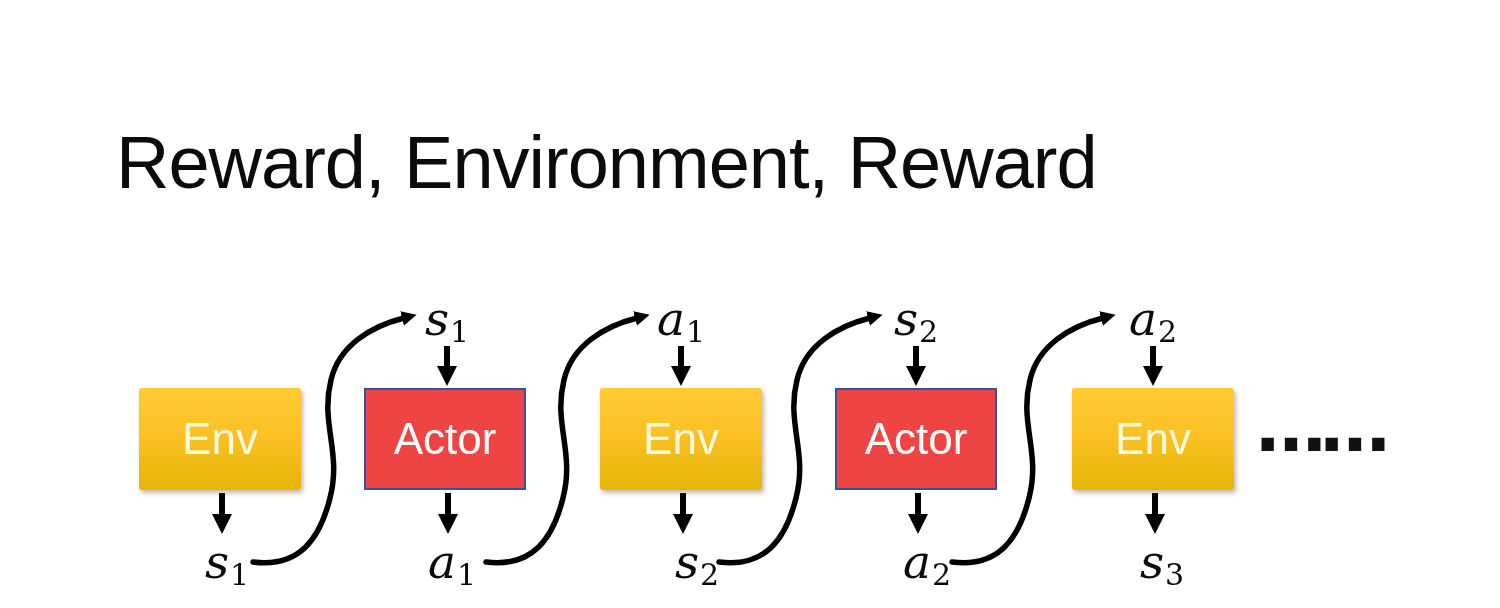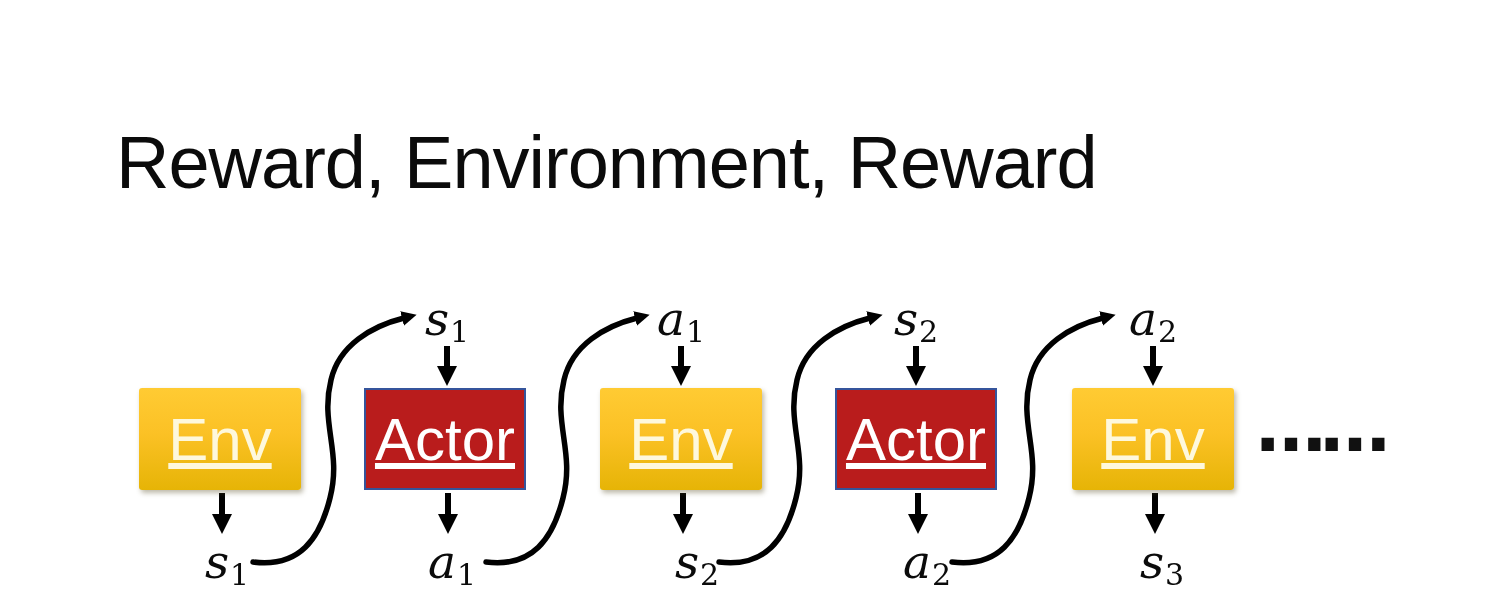--- a/index.html
+++ b/index.html
@@ -20,32 +20,31 @@
     white-space:nowrap;
   }
   .arrow-layer{
     position:absolute;left:0;top:0;width:1500px;height:608px;
   }
   .box{
     position:absolute;
     top:388px;
     width:162px;height:102px;
     display:flex;align-items:center;justify-content:center;
-    font-size:60px;
+    font-size:44px;
     box-sizing:border-box;
-    text-decoration:underline;
   }
   .box.env{
     background:linear-gradient(180deg,#FFCB33 0%,#FBC125 45%,#E6B406 100%);
     color:#FEF8DC;
     border-radius:3px;
     box-shadow:2px 3px 5px rgba(90,80,40,0.40);
   }
   .box.actor{
-    background:#b91c1c;
+    background:#ef4444;
     border:2.5px solid #35549B;
     color:#ffffff;
   }
   .box-1{left:139px;}
   .box-2{left:364px;}
   .box-3{left:600px;}
   .box-4{left:835px;}
   .box-5{left:1072px;}
 
   .mlabel{

